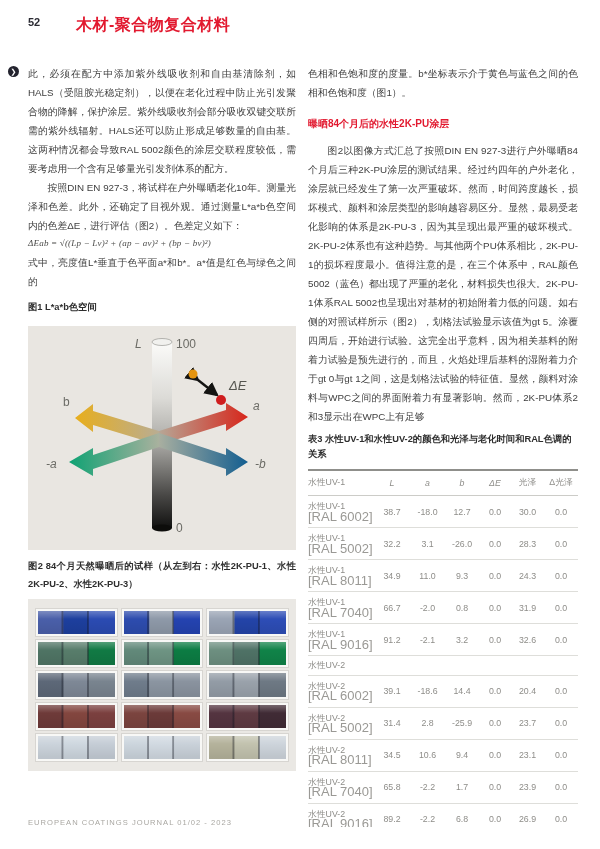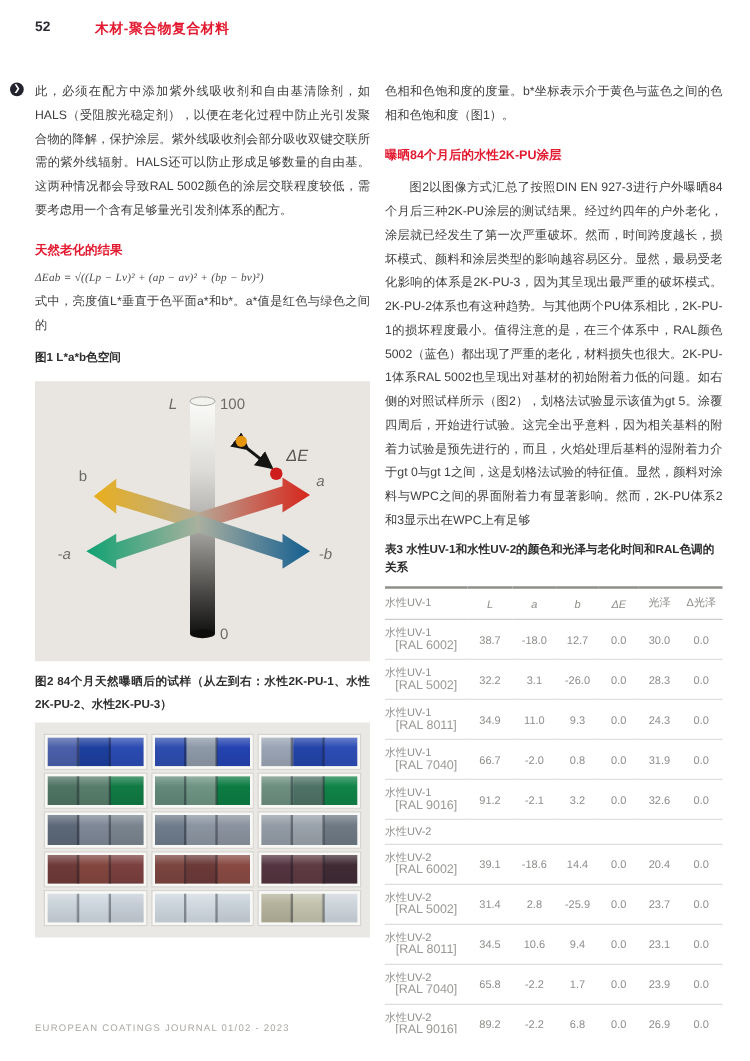--- a/index.html
+++ b/index.html
@@ -1,20 +1,20 @@
 <!DOCTYPE html>
 <html><head>
 <meta charset="utf-8">
 <style>
   html,body{margin:0;padding:0;background:#ffffff;}
   .page{position:relative;width:600px;height:827px;background:#fff;overflow:hidden;
         font-family:"Liberation Sans","DejaVu Sans",sans-serif;color:#3c3c3c;}
   
   .page-num{position:absolute;left:28px;top:16px;font-size:11px;font-weight:bold;color:#2b2b33;}
-  .page-title{position:absolute;left:76px;top:15px;font-size:11px;font-weight:bold;color:#e2192f;letter-spacing:.5px;}
+  .page-title{position:absolute;left:76px;top:15px;font-size:16px;font-weight:bold;color:#e2192f;letter-spacing:.5px;}
   .margin-bullet{position:absolute;left:8px;top:66px;width:11px;height:11px;border-radius:50%;
         background:#23232e;color:#fff;font-size:7px;line-height:11px;text-align:center;font-weight:bold;}
   
   .col{position:absolute;top:64px;width:268px;}
   .col-left{left:28px;}
   .col-right{left:308px;width:270px;}
   p.body{margin:0;font-size:9.8px;line-height:19px;text-align:justify;color:#3e3e3e;}
   p.indent{text-indent:2em;}
   h2.red-heading{margin:15px 0 10px;font-size:10px;font-weight:bold;color:#e2192f;}
   .formula{margin:3px 0 5px;font-family:"Liberation Serif","DejaVu Serif",serif;
@@ -36,38 +36,38 @@
   
   .table-caption{margin:6px 0 7px;font-size:9.3px;line-height:15px;font-weight:bold;color:#2e2e2e;}
   table.tbl{width:100%;border-collapse:collapse;border-top:2px solid #8f8f8b;border-bottom:2px solid #6f6f6b;table-layout:fixed;}
   .tbl td{vertical-align:middle;}
   .group-row td{padding:5px 0 4px;border-bottom:1px solid #ccccc8;color:#3a3a3a;font-weight:bold;font-size:9.5px;text-align:center;}
   .head-row td{padding:6px 0;border-bottom:1px solid #ccccc8;color:#8e8d89;font-size:8.8px;text-align:center;}
   .head-row td.lbl{text-align:left;}
   .it{font-style:italic;}
   tbody td{border-bottom:1px solid #dededa;color:#8e8d89;font-size:8.8px;text-align:center;padding:4px 0;}
   tbody td.lbl{text-align:left;line-height:10.5px;padding:5px 0;}
-  tbody td.lbl .sub{font-size:10px;color:#9a9995;text-align:center;}
+  tbody td.lbl .sub{font-size:13px;color:#9a9995;}
   tbody tr.section td{padding:4px 0;}
   tbody tr:last-child td{border-bottom:none;}
   
   .footer{position:absolute;left:28px;top:818px;font-size:7.6px;letter-spacing:1px;color:#a9a7a2;}
 </style>
 </head>
 <body>
 
 <div class="page">
 
   <span class="page-num">52</span>
   <span class="page-title">木材-聚合物复合材料</span>
   <span class="margin-bullet">❯</span>
 
   <div class="col col-left">
     <p class="body">此，必须在配方中添加紫外线吸收剂和自由基清除剂，如HALS（受阻胺光稳定剂），以便在老化过程中防止光引发聚合物的降解，保护涂层。紫外线吸收剂会部分吸收双键交联所需的紫外线辐射。HALS还可以防止形成足够数量的自由基。这两种情况都会导致RAL 5002颜色的涂层交联程度较低，需要考虑用一个含有足够量光引发剂体系的配方。</p>
-    <h2 class="red-heading">天然老化的结果</h2>
+    <p class="body indent">按照DIN EN 927-3，将试样在户外曝晒老化10年。测量光泽和色差。此外，还确定了目视外观。通过测量L*a*b色空间内的色差ΔE，进行评估（图2）。色差定义如下：</p>
     <div class="formula">ΔEab = √((Lp − Lv)² + (ap − av)² + (bp − bv)²)</div>
     <p class="body">式中，亮度值L*垂直于色平面a*和b*。a*值是红色与绿色之间的</p>
     <p class="fig-caption">图1 L*a*b色空间</p>
 
     <div class="fig-panel">
       <svg viewBox="0 0 268 224">
         <defs>
           <linearGradient id="cylGrad" x1="0" y1="0" x2="0" y2="1">
             <stop offset="0%" stop-color="#fbfbf9"></stop>
               <stop offset="30%" stop-color="#dcdbd7"></stop>

